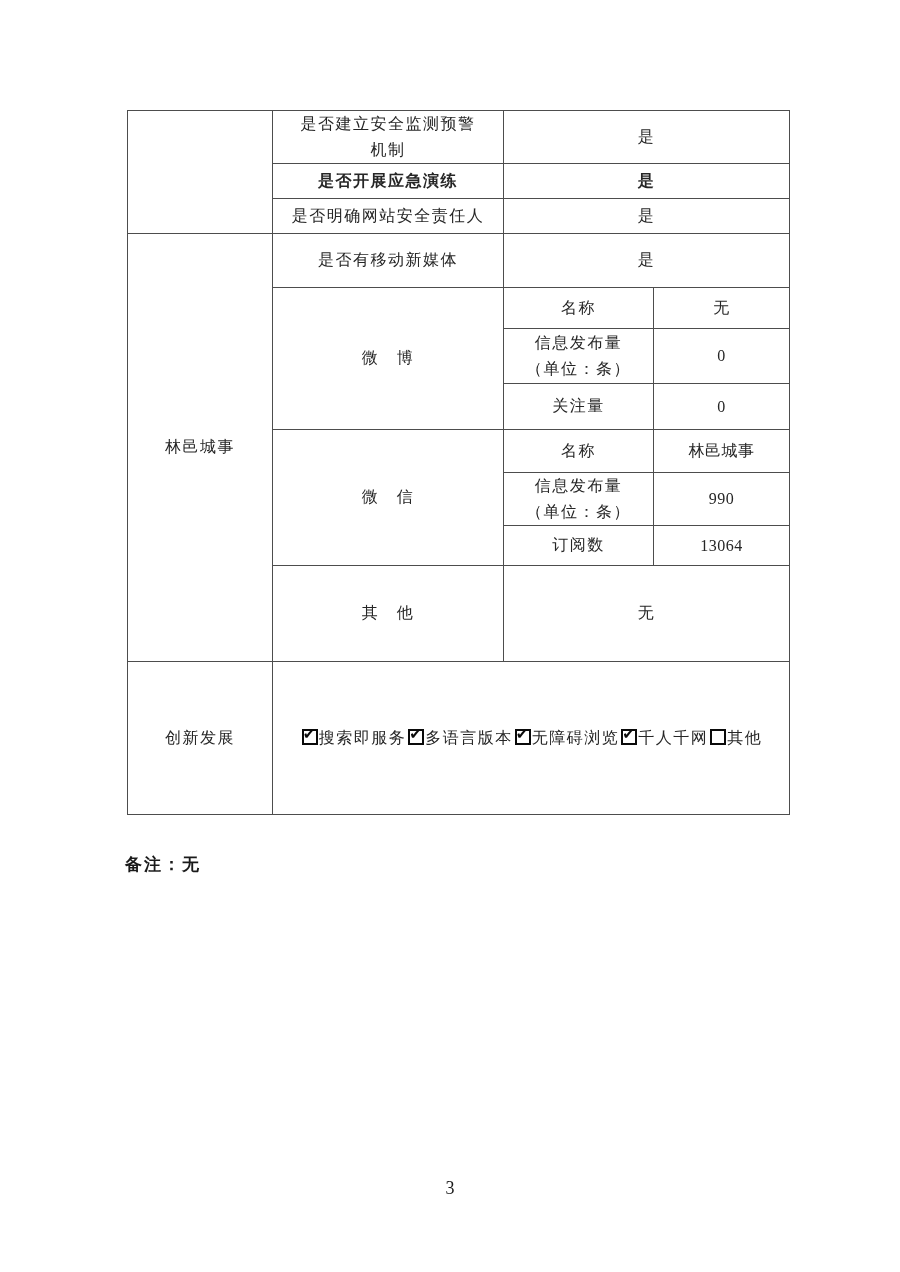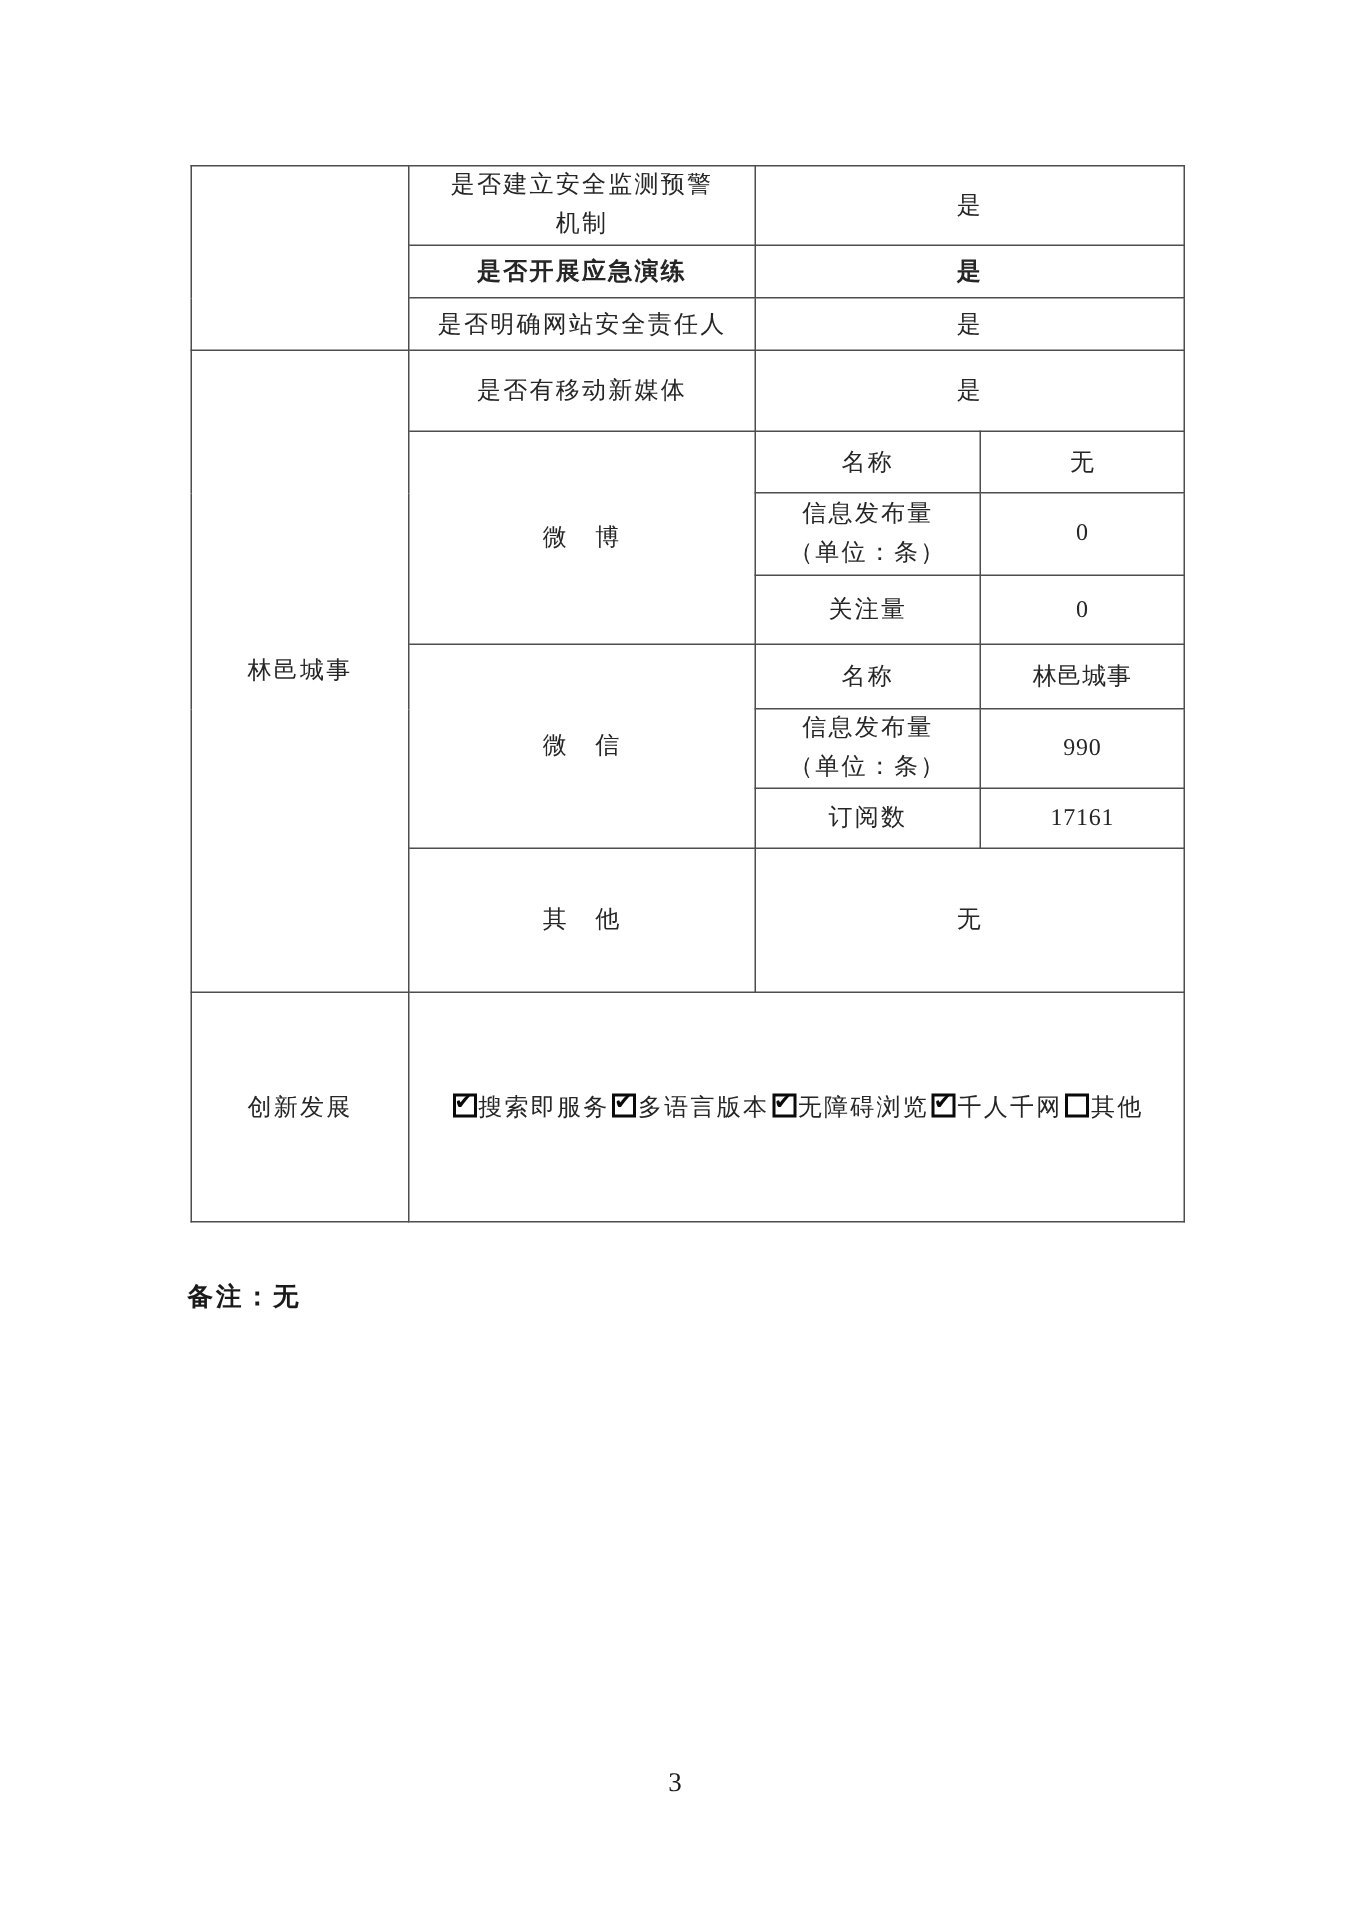--- a/index.html
+++ b/index.html
@@ -151,21 +151,21 @@
     </tr>
     <tr class="r9">
       <td>
         <div class="line2">信息发布量</div>
         <div class="line2">（单位：条）</div>
       </td>
       <td class="num-cell">990</td>
     </tr>
     <tr class="r10">
       <td>订阅数</td>
-      <td class="num-cell">17161</td>
+      <td class="num-cell">13064</td>
     </tr>
 
     <tr class="r11">
       <td>其　他</td>
       <td colspan="2">无</td>
     </tr>
 
     <tr class="r12">
       <td>创新发展</td>
       <td colspan="3">

